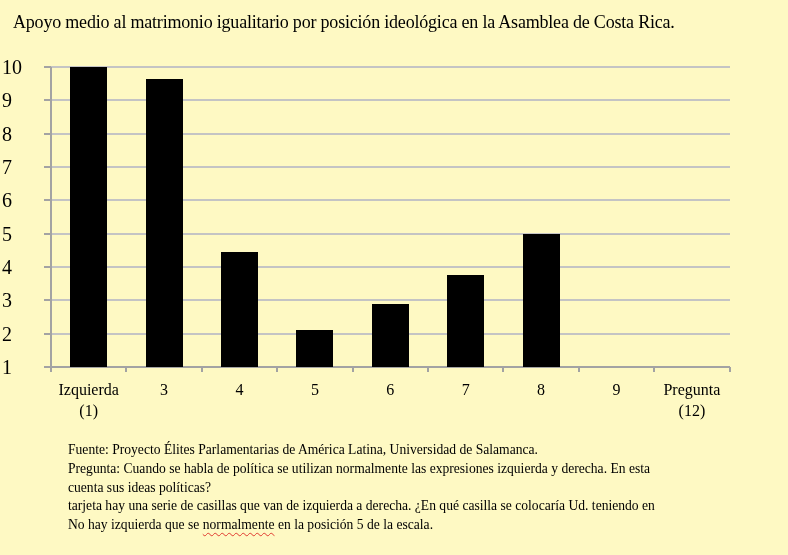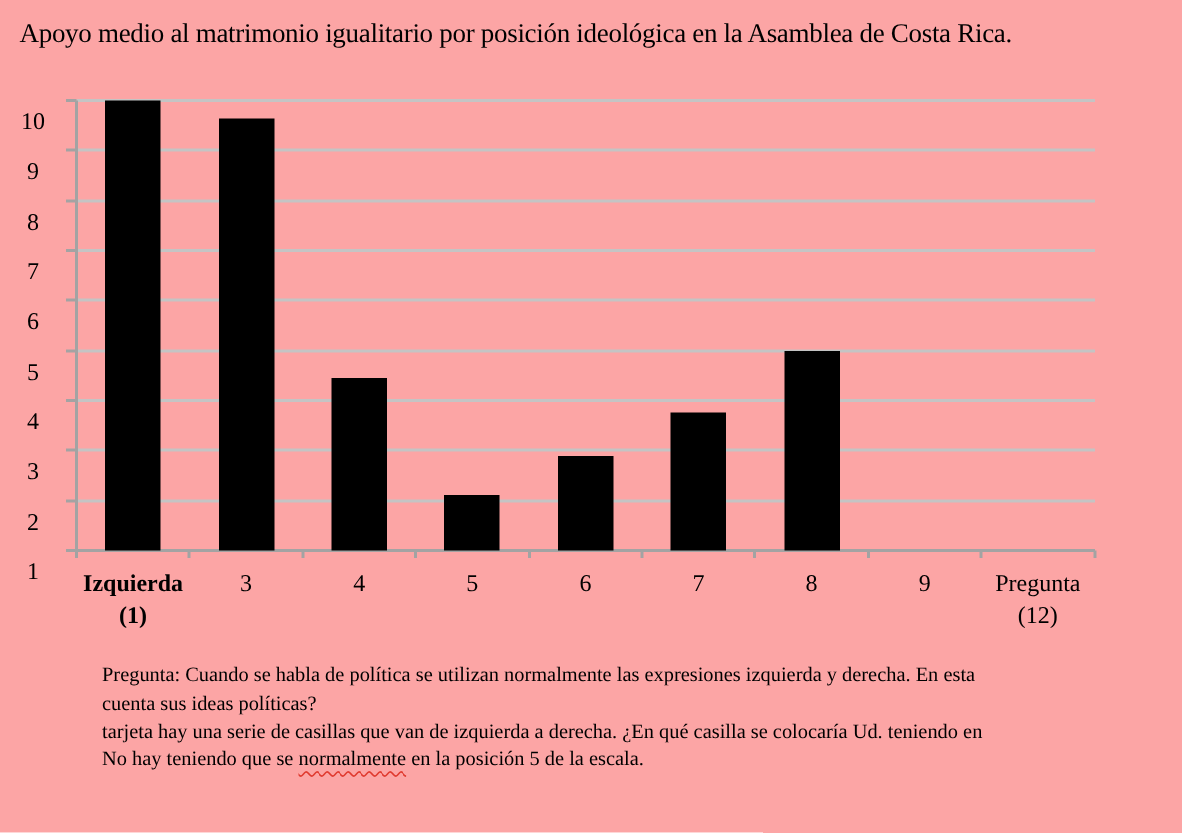--- a/index.html
+++ b/index.html
@@ -1,37 +1,37 @@
 <!DOCTYPE html>
 <html><head>
 <meta charset="utf-8">
 <style>
   html, body { margin: 0; padding: 0; background: #ffffff; }
   .page {
     position: relative;
     width: 788px; height: 555px;
-    background: #fca5a5;
+    background: #fef9c3;
     font-family: "Liberation Serif", serif;
     color: #000000;
     overflow: hidden;
   }
   .title {
     position: absolute;
     left: 13px; top: 12px;
     font-size: 18px;
     white-space: nowrap;
     letter-spacing: -0.2px;
   }
   .chart { position: absolute; left: 0; top: 0; width: 788px; height: 440px; }
   .gridline, .axis-line, .y-tick, .x-tick, .bar { position: absolute; }
   .y-label {
     position: absolute;
     width: 40px; left: 2px;
-    text-align: center;
-    font-size: 16px; line-height: 20px; margin-top: 15px;
+    text-align: left;
+    font-size: 20px; line-height: 20px;
   }
   .x-label {
     position: absolute;
     top: 379px;
     text-align: center;
     font-size: 16px; line-height: 21px;
   }
   .footnotes {
     position: absolute;
     left: 68px; top: 441px;
@@ -80,21 +80,21 @@
       <div class="y-label" style="top: 123.667px;">8</div>
       <div class="gridline" style="left: 51px; top: 99.3333px; width: 678.6px; height: 2px; background: rgb(196, 196, 196);"></div>
       <div class="y-tick" style="left: 44px; top: 99.3333px; width: 7px; height: 2px; background: rgb(163, 163, 163);"></div>
       <div class="y-label" style="top: 90.3333px;">9</div>
       <div class="gridline" style="left: 51px; top: 66px; width: 678.6px; height: 2px; background: rgb(196, 196, 196);"></div>
       <div class="y-tick" style="left: 44px; top: 66px; width: 7px; height: 2px; background: rgb(163, 163, 163);"></div>
       <div class="y-label" style="top: 57px;">10</div>
       <div class="axis-line" style="left: 50px; top: 67px; width: 2px; height: 305px; background: rgb(163, 163, 163);"></div>
       <div class="x-tick" style="left: 50px; top: 367px; width: 2px; height: 5px; background: rgb(163, 163, 163);"></div>
       <div class="bar" style="left: 70.2px; top: 67px; width: 37px; height: 300px; background: rgb(0, 0, 0);"></div>
-      <div class="x-label" style="left: 51px; width: 75.4px; font-weight: bold;">
+      <div class="x-label" style="left: 51px; width: 75.4px;">
         <div>Izquierda</div>
         <div>(1)</div>
       </div>
       <div class="x-tick" style="left: 125.4px; top: 367px; width: 2px; height: 5px; background: rgb(163, 163, 163);"></div>
       <div class="bar" style="left: 145.6px; top: 78.6667px; width: 37px; height: 288.333px; background: rgb(0, 0, 0);"></div>
       <div class="x-label" style="left: 126.4px; width: 75.4px;">
         <div>3</div>
       </div>
       <div class="x-tick" style="left: 200.8px; top: 367px; width: 2px; height: 5px; background: rgb(163, 163, 163);"></div>
       <div class="bar" style="left: 221px; top: 252px; width: 37px; height: 115px; background: rgb(0, 0, 0);"></div>
@@ -127,18 +127,19 @@
       </div>
       <div class="x-tick" style="left: 653.2px; top: 367px; width: 2px; height: 5px; background: rgb(163, 163, 163);"></div>
       <div class="x-label" style="left: 654.2px; width: 75.4px;">
         <div>Pregunta</div>
         <div>(12)</div>
       </div>
       <div class="x-tick" style="left: 728.6px; top: 367px; width: 2px; height: 5px; background: rgb(163, 163, 163);"></div>
     </div>
 
   <div class="footnotes">
+    <div>Fuente: Proyecto Élites Parlamentarias de América Latina, Universidad de Salamanca.</div>
     <div>Pregunta: Cuando se habla de política se utilizan normalmente las expresiones izquierda y derecha. En esta</div>
     <div>cuenta sus ideas políticas?</div>
     <div>tarjeta hay una serie de casillas que van de izquierda a derecha. ¿En qué casilla se colocaría Ud. teniendo en</div>
-    <div><span>No hay teniendo que se </span><span class="squiggle">normalmente</span><span> en la posición 5 de la escala.</span></div>
+    <div><span>No hay izquierda que se </span><span class="squiggle">normalmente</span><span> en la posición 5 de la escala.</span></div>
   </div>
 </div>
 
 </body></html>

